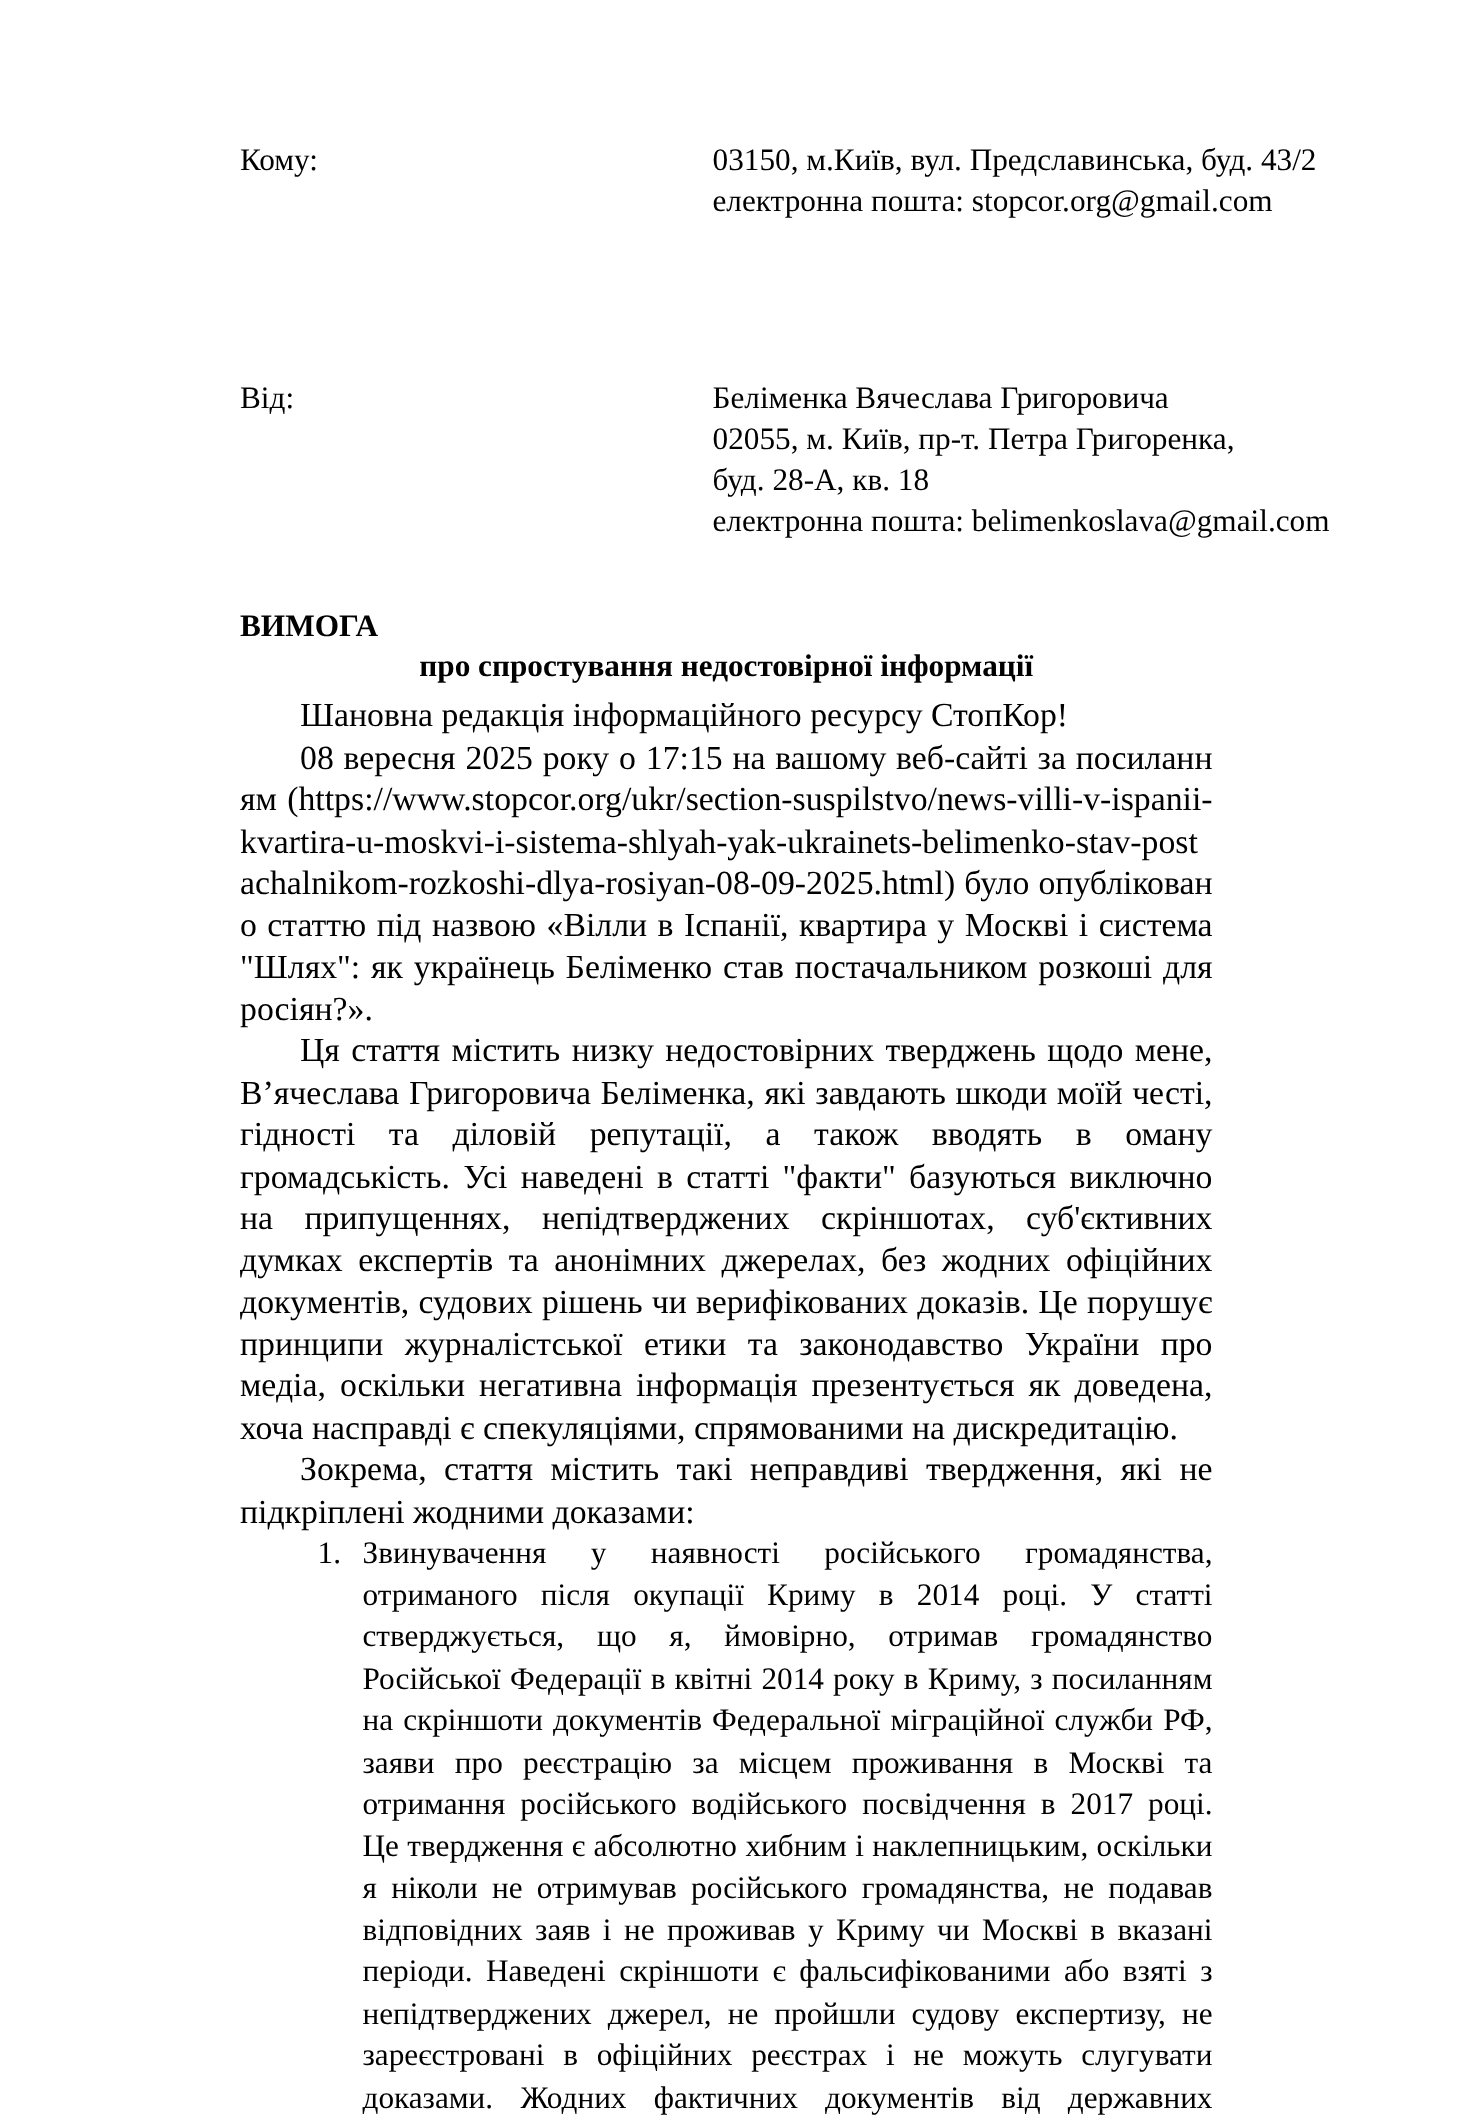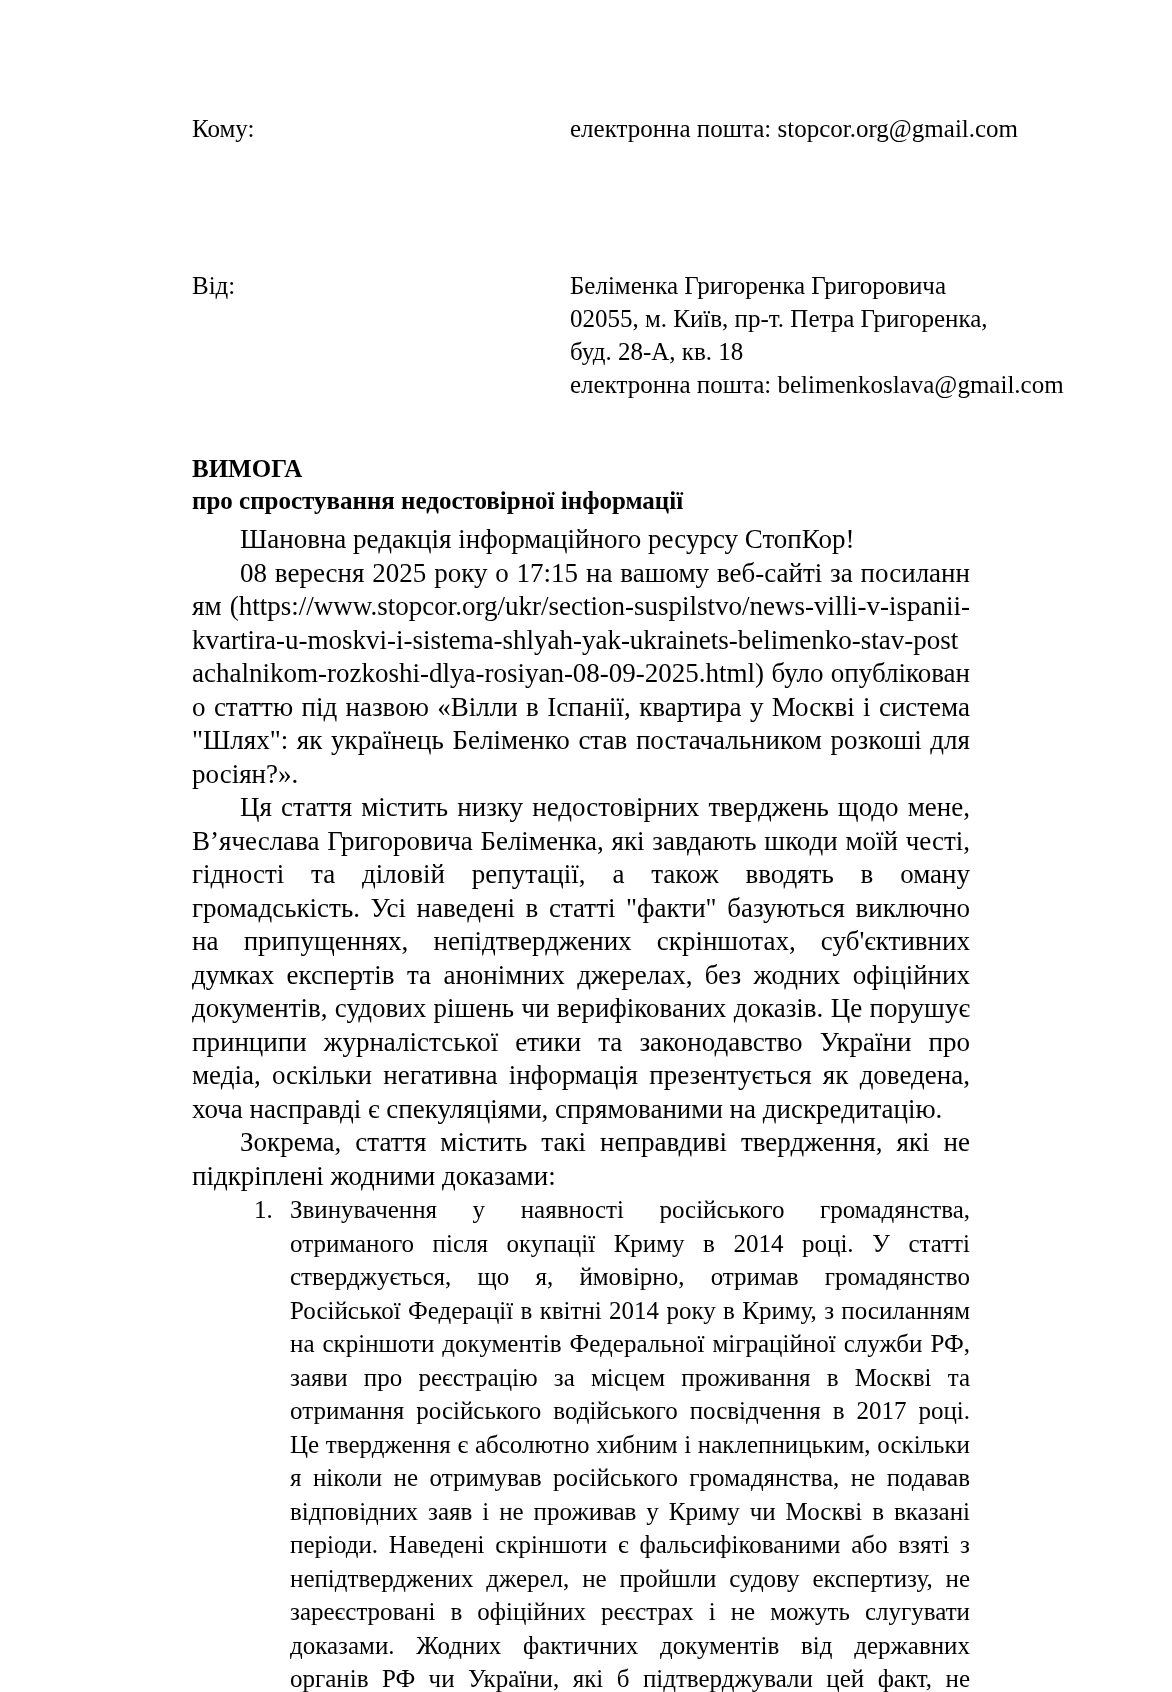--- a/index.html
+++ b/index.html
@@ -45,20 +45,21 @@
   }
   .spacer-title {
     height: 52px;
   }
   .doc-title {
     font-weight: bold;
     font-size: 25px;
     line-height: 32px;
   }
   .doc-subtitle {
+    text-align: center;
     font-weight: bold;
     font-size: 25px;
     line-height: 32px;
     margin-bottom: 6px;
   }
   p.body-par {
     margin: 0;
     font-size: 27px;
     line-height: 33.5px;
     text-align: justify;
@@ -95,30 +96,31 @@
   }
 </style>
 </head>
 <body>
 
 <div class="page">
 
   <div class="addr-block">
     <div class="addr-label">Кому:</div>
     <div class="addr-lines">
+      <div>03150, м.Київ, вул. Предславинська, буд. 43/2</div>
       <div>електронна пошта: stopcor.org@gmail.com</div>
     </div>
   </div>
 
   <div class="spacer-to"></div>
 
   <div class="addr-block">
     <div class="addr-label">Від:</div>
     <div class="addr-lines">
-      <div>Беліменка Григоренка Григоровича</div>
+      <div>Беліменка Вячеслава Григоровича</div>
       <div>02055, м. Київ, пр-т. Петра Григоренка,</div>
       <div>буд. 28-А, кв. 18</div>
       <div>електронна пошта: belimenkoslava@gmail.com</div>
     </div>
   </div>
 
   <div class="spacer-title"></div>
 
   <div class="doc-title">ВИМОГА</div>
   <div class="doc-subtitle">про спростування недостовірної інформації</div>

